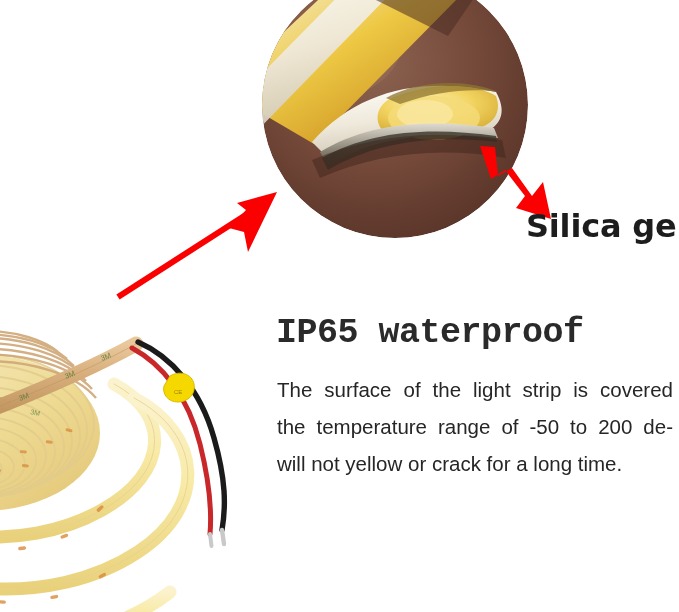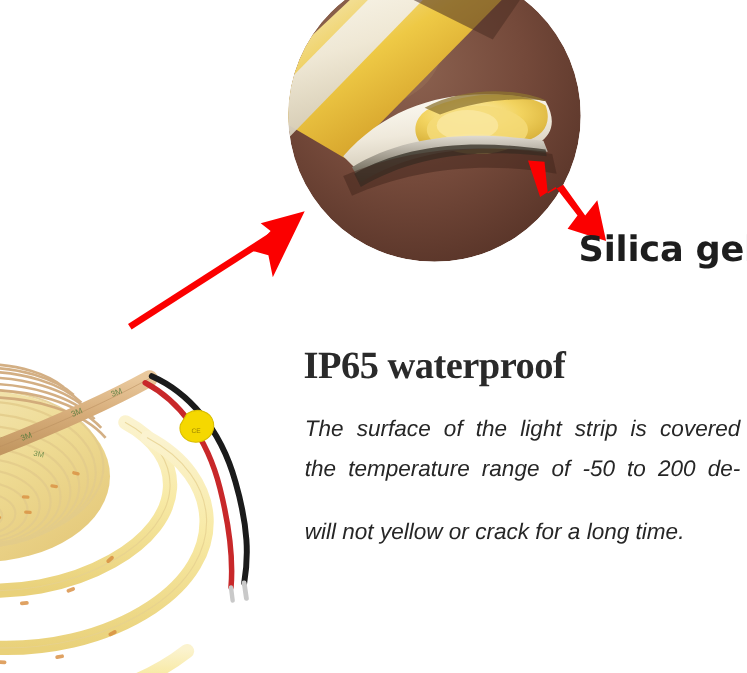--- a/index.html
+++ b/index.html
@@ -18,26 +18,26 @@
 
   
   .arrow-svg{position:absolute;left:0;top:0;pointer-events:none;}
 
   
   .silica-label{position:absolute;left:526px;top:207px;font-size:32px;font-weight:700;
         color:#1d1d1d;letter-spacing:-0.2px;white-space:nowrap;
         font-family:"DejaVu Sans","Liberation Sans",sans-serif;}
   .heading{position:absolute;left:276px;top:313px;font-size:35px;font-weight:700;color:#2a2a2a;
         letter-spacing:-0.5px;white-space:nowrap;
-        font-family:Liberation Serif, serif;}
+        font-family:Liberation Mono, monospace;}
   .body-copy{position:absolute;left:277px;top:371px;width:396px;font-size:20.5px;
         line-height:37px;color:#262626;text-align:justify;
         font-family:"Liberation Sans","DejaVu Sans",sans-serif;}
-  .body-copy .ln{display:block;text-align:justify;text-align-last:justify;white-space:nowrap;font-style:italic;}
-  .body-copy .ln.last{text-align-last:left;margin-top:20px;}
+  .body-copy .ln{display:block;text-align:justify;text-align-last:justify;white-space:nowrap;}
+  .body-copy .ln.last{text-align-last:left;}
 </style>
 </head>
 <body>
 
 <div id="stage">
 
   <div class="reel-wrap">
     <svg class="reel-svg" width="400" height="380" viewBox="0 0 400 380">
       <defs>
         <linearGradient id="phos" x1="0" y1="0" x2="0" y2="1">

